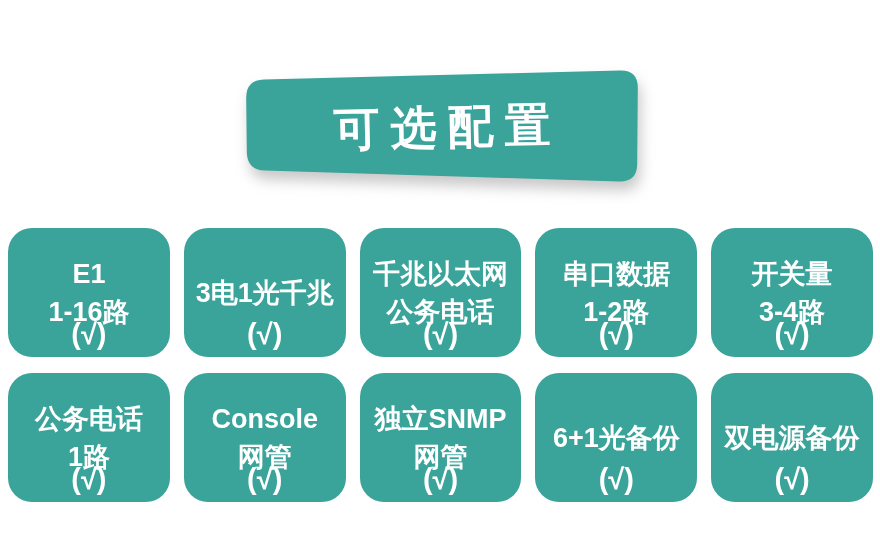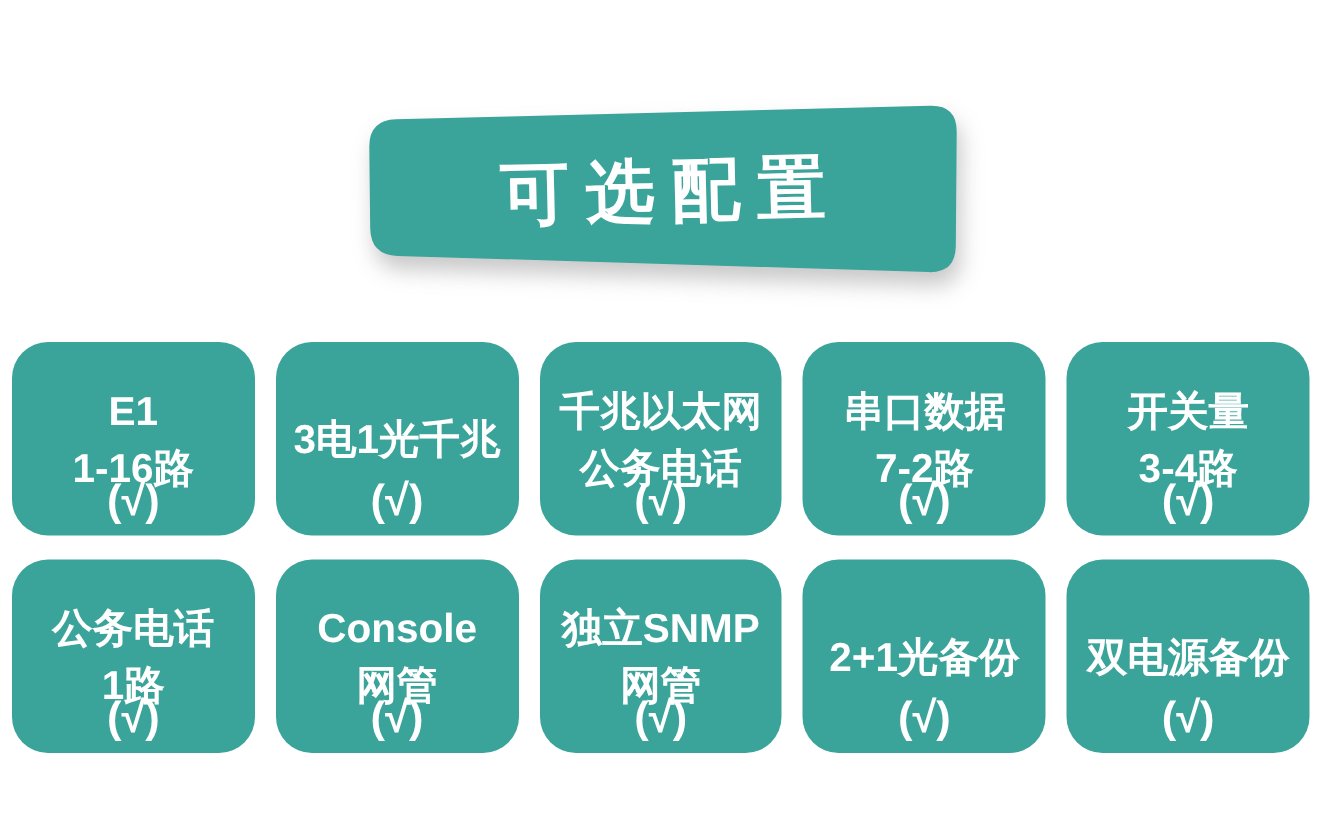--- a/index.html
+++ b/index.html
@@ -94,21 +94,21 @@
   </div>
 
   <div class="cell">
     <div class="cell-title">千兆以太网
 公务电话</div>
     <div class="cell-check">(√)</div>
   </div>
 
   <div class="cell">
     <div class="cell-title">串口数据
-7-2路</div>
+1-2路</div>
     <div class="cell-check">(√)</div>
   </div>
 
   <div class="cell">
     <div class="cell-title">开关量
 3-4路</div>
     <div class="cell-check">(√)</div>
   </div>
 
   <div class="cell">
@@ -123,21 +123,21 @@
     <div class="cell-check">(√)</div>
   </div>
 
   <div class="cell">
     <div class="cell-title">独立SNMP
 网管</div>
     <div class="cell-check">(√)</div>
   </div>
 
   <div class="cell">
-    <div class="cell-title">2+1光备份</div>
+    <div class="cell-title">6+1光备份</div>
     <div class="cell-check">(√)</div>
   </div>
 
   <div class="cell">
     <div class="cell-title">双电源备份</div>
     <div class="cell-check">(√)</div>
   </div>
 
 </div>
 

